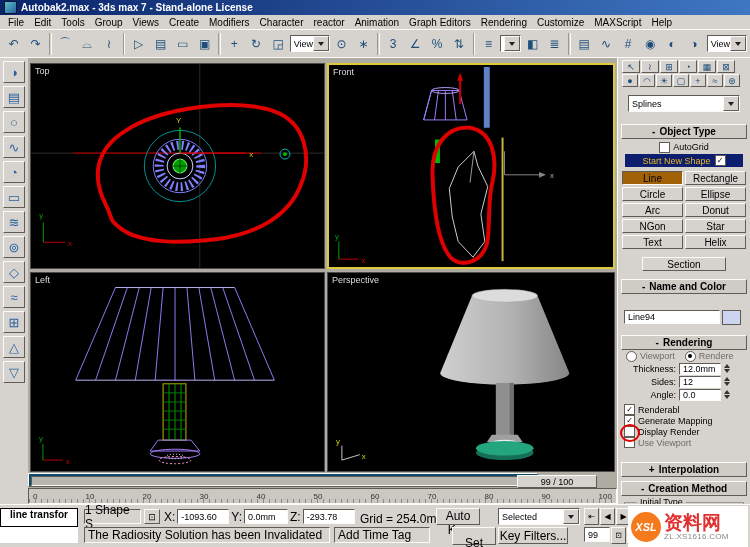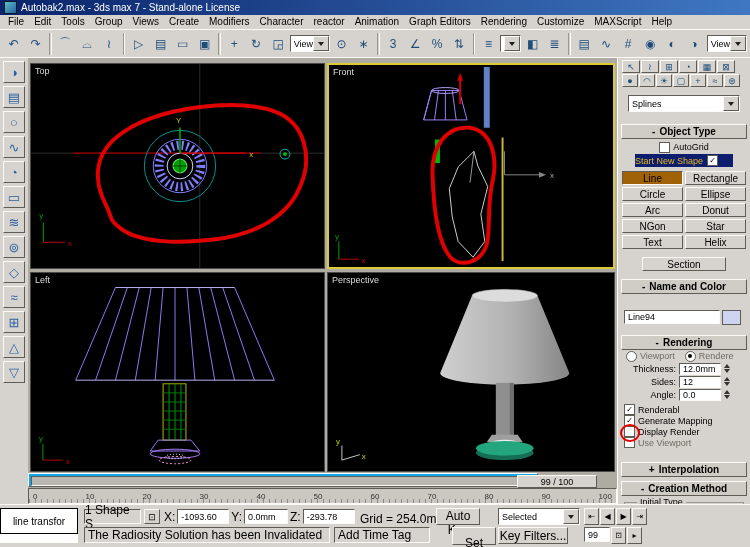--- a/index.html
+++ b/index.html
@@ -1,37 +1,37 @@
 <!DOCTYPE html>
 <html><head>
 <meta charset="utf-8">
 <style>
   html,body{margin:0;padding:0;background:#555}
   .win{position:relative;width:750px;height:547px;background:#d6d3ce;font-family:"Liberation Sans",sans-serif;font-size:10px;color:#000;overflow:hidden}
   .abs{position:absolute}
   .raised{border:1px solid;border-color:#fbfaf7 #5f5c55 #5f5c55 #fbfaf7;background:#d6d3ce}
   .sunken{border:1px solid;border-color:#5f5c55 #fbfaf7 #fbfaf7 #5f5c55}
-  .titlebar{left:0;top:0;width:750px;height:15px;background:linear-gradient(90deg,#0a246a,#3f77c2);color:#fff;display:flex;align-items:center;gap:4px;padding:0 4px;box-sizing:border-box;font-weight:normal}
+  .titlebar{left:0;top:0;width:750px;height:15px;background:linear-gradient(90deg,#0a246a,#3f77c2);color:#fff;display:flex;align-items:center;gap:4px;padding:0 4px;box-sizing:border-box;font-weight:bold}
   .appicon{width:11px;height:11px;background:linear-gradient(135deg,#58c0c8,#2a5f9f);border:1px solid #091830;flex:none}
-  .menubar{left:0;top:15px;width:750px;height:14px;display:flex;padding-left:3px;box-sizing:border-box}
+  .menubar{left:0;top:15px;width:750px;height:14px;display:flex;align-items:center;padding-left:3px;box-sizing:border-box}
   .menubar span{padding:1px 5px;cursor:default}
   .toolbar{left:0;top:29px;width:750px;height:28px;display:flex;align-items:center;padding:0 3px;gap:1px;border-top:1px solid #fbfaf7;box-sizing:border-box}
   .grp{display:flex;gap:1px}
   .tbtn{width:21px;height:21px;display:flex;align-items:center;justify-content:center;font-size:12px;color:#1d4d7a;background:#d6d3ce;border:1px solid #d6d3ce;padding:0}
   .tsep{width:3px;height:22px;border-left:1px solid #9a978f;border-right:1px solid #fbfaf7;margin:0 2px}
   .dd{height:17px;background:#fff;border:1px solid;border-color:#5f5c55 #fbfaf7 #fbfaf7 #5f5c55;display:flex;align-items:center;font-size:9px;padding-left:3px;box-sizing:border-box}
   .ddbtn{width:14px;height:13px;margin-left:auto;background:#d6d3ce;border:1px solid;border-color:#fbfaf7 #5f5c55 #5f5c55 #fbfaf7;display:flex;align-items:center;justify-content:center;flex:none}
   .tri{width:0;height:0;border-left:3px solid transparent;border-right:3px solid transparent;border-top:4px solid #202020}
   .sidebar{left:0;top:57px;width:28px;height:447px;border-top:1px solid #fbfaf7;display:flex;flex-direction:column;align-items:center;padding-top:3px;gap:3px;box-sizing:border-box}
   .sbtn{width:22px;height:22px;display:flex;align-items:center;justify-content:center;font-size:13px;color:#2a5f9f;background:#d6d3ce;border:1px solid;border-color:#fbfaf7 #5f5c55 #5f5c55 #fbfaf7;padding:0}
   .vparea{left:28px;top:57px;width:589px;height:447px;background:#aeaba3;border-top:1px solid #fbfaf7}
   .vp{position:absolute;background:#000;border:1px solid #4a4a4a;box-sizing:border-box}
   .vp.active{border:2px solid #ddca39}
   .vplabel{position:absolute;top:2px;left:4px;color:#dcdcdc;font-size:9px;z-index:2}
-  .timeslider{left:28px;top:473px;width:510px;height:14px;background:#0ea5e9;border:1px solid;border-color:#fbfaf7 #5f5c55 #5f5c55 #fbfaf7;box-sizing:border-box}
+  .timeslider{left:28px;top:473px;width:510px;height:14px;background:#0c4a6e;border:1px solid;border-color:#fbfaf7 #5f5c55 #5f5c55 #fbfaf7;box-sizing:border-box}
   .tstrack{position:absolute;left:2px;top:2px;right:2px;height:8px;background:#b9b6af;border:1px solid;border-color:#5f5c55 #fbfaf7 #fbfaf7 #5f5c55}
   .tshandle{position:absolute;left:488px;top:1px;width:78px;height:11px;background:#d6d3ce;border:1px solid;border-color:#fbfaf7 #5f5c55 #5f5c55 #fbfaf7;display:flex;align-items:center;justify-content:center;font-size:9px}
   .trackbar{left:28px;top:488px;width:589px;height:16px;background:#cbc8c2;border:1px solid;border-color:#5f5c55 #fbfaf7 #fbfaf7 #5f5c55;box-sizing:border-box;display:flex;justify-content:space-between;align-items:center;padding:0 4px;font-size:8px;color:#333;
     background-image:repeating-linear-gradient(90deg,#8a8a8a 0 1px,transparent 1px 6px);background-size:100% 4px;background-position:0 100%;background-repeat:no-repeat,repeat}
   .panel{left:617px;top:57px;width:133px;height:447px;background:#d6d3ce;border-top:1px solid #fbfaf7;border-left:1px solid #fbfaf7;box-sizing:border-box}
   .ptabs{display:flex;gap:1px;padding:2px 2px 0 4px}
   .ptab{width:18px;height:13px;display:flex;align-items:center;justify-content:center;font-size:9px;color:#1d4d7a;background:#d6d3ce;border:1px solid;border-color:#fbfaf7 #5f5c55 #5f5c55 #fbfaf7;padding:0}
   .rollhead{height:13px;margin:0 3px;background:#cfccc6;border:1px solid;border-color:#fbfaf7 #5f5c55 #5f5c55 #fbfaf7;display:flex;align-items:center;justify-content:center;gap:4px;font-weight:bold;font-size:10px}
   .otgrid{display:flex;flex-wrap:wrap;justify-content:center;gap:2px;margin-top:4px}
   .otbtn{width:61px;height:14px;background:#d6d3ce;border:1px solid;border-color:#fbfaf7 #5f5c55 #5f5c55 #fbfaf7;display:flex;align-items:center;justify-content:center;font-size:10px;padding:0;font-family:inherit}
@@ -358,21 +358,21 @@
 
     <div class="rollhead" style="margin-top:12px">
       <span>-</span>
       <span>Object Type</span>
     </div>
     <div class="prow" style="justify-content:center;margin-top:2px">
       <span class="cb"></span>
       <span>AutoGrid</span>
     </div>
     <div style="display:flex;justify-content:center;margin-top:1px">
-      <div style="width:98px;height:13px;background:#0d1e6e;color:#e8b820;display:flex;align-items:center;justify-content:flex-start;gap:4px;font-size:9px">
+      <div style="width:118px;height:13px;background:#0d1e6e;color:#e8b820;display:flex;align-items:center;justify-content:center;gap:4px;font-size:9px">
         <span>Start New Shape</span>
         <span class="cb">✓</span>
       </div>
     </div>
     <div class="otgrid">
 
     <button class="otbtn">Line</button>
         <button class="otbtn">Rectangle</button>
         <button class="otbtn">Circle</button>
         <button class="otbtn">Ellipse</button>
@@ -466,21 +466,21 @@
       </div>
       <div class="prow" style="padding-left:22px">
         <span class="rd"></span>
         <span>Smooth</span>
       </div>
     </div>
   </div>
 
   <div class="abs statusbar">
     <div class="abs" style="left:0;top:21px;width:78px;height:17px;background:#fff"></div>
-    <div class="abs" style="left:0;top:3px;width:78px;height:26px;background:#fff;border:1px solid #000;display:flex;align-items:center;justify-content:center;font-weight:normal;box-sizing:border-box">
+    <div class="abs" style="left:0;top:3px;width:78px;height:19px;background:#fff;border:1px solid #000;display:flex;align-items:flex-start;justify-content:center;font-weight:bold;box-sizing:border-box">
       <span>line transfor</span>
     </div>
 
     <div class="abs sunken fld9" style="left:84px;top:4px;width:57px;height:15px;display:flex;align-items:center;justify-content:center;box-sizing:border-box">
       <span>1 Shape S</span>
     </div>
     <button class="raised" style="position:absolute;left:144px;top:4px;width:16px;height:15px;font-size:9px;padding:0">⊡</button>
 
     <div class="abs" style="left:164px;top:4px;display:flex;align-items:center;gap:2px">
       <span class="fld9">X:</span>
@@ -518,15 +518,22 @@
       </div>
     <div class="abs" style="left:584px;top:22px;display:flex;gap:1px">
       <span class="sfld" style="width:26px;height:15px;background:#fff">99</span>
       <span style="display:flex;gap:1px">
 
       <button class="raised" style="width:15px;height:17px;font-size:8px;padding:0">⊡</button>
           <button class="raised" style="width:15px;height:17px;font-size:8px;padding:0">▸</button>
         </span>
     </div>
 
+    <div class="wm">
+      <span class="wmlogo">XSL</span>
+      <span style="display:flex;flex-direction:column">
+        <span class="wmcn">资料网</span>
+        <span class="wmurl">ZL.XS1616.COM</span>
+      </span>
+    </div>
   </div>
 
 </div>
 
 </body></html>

